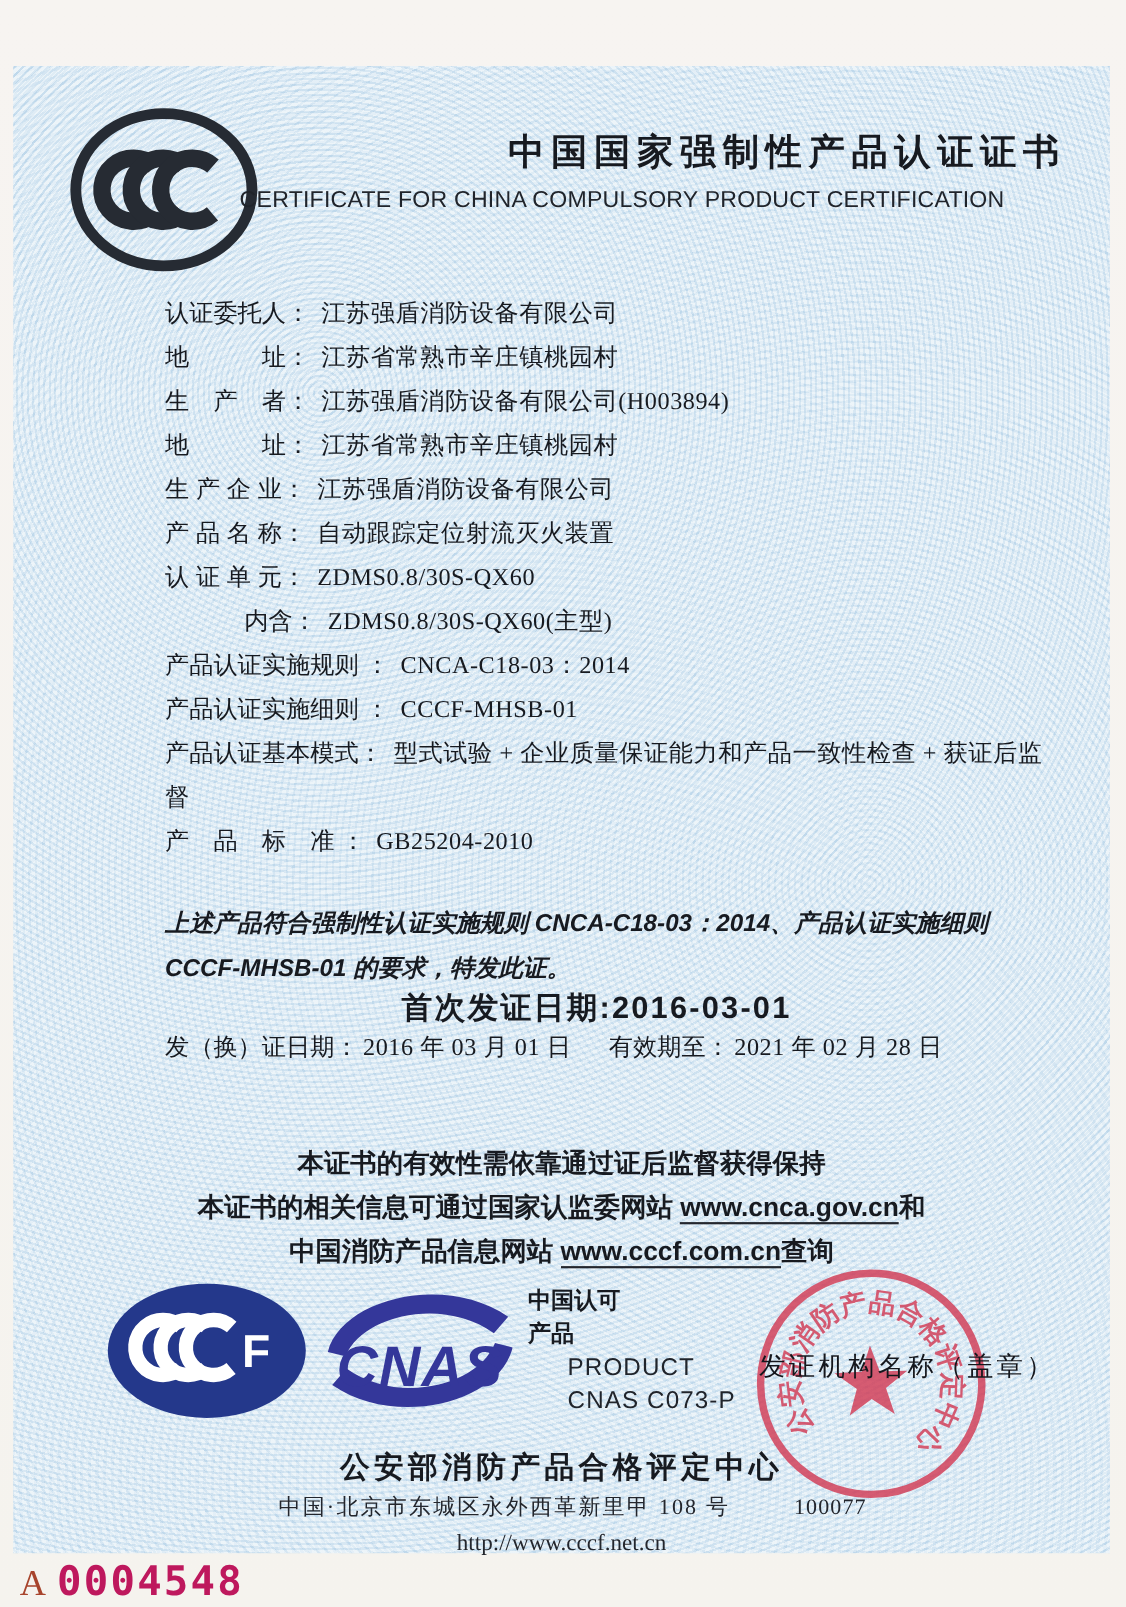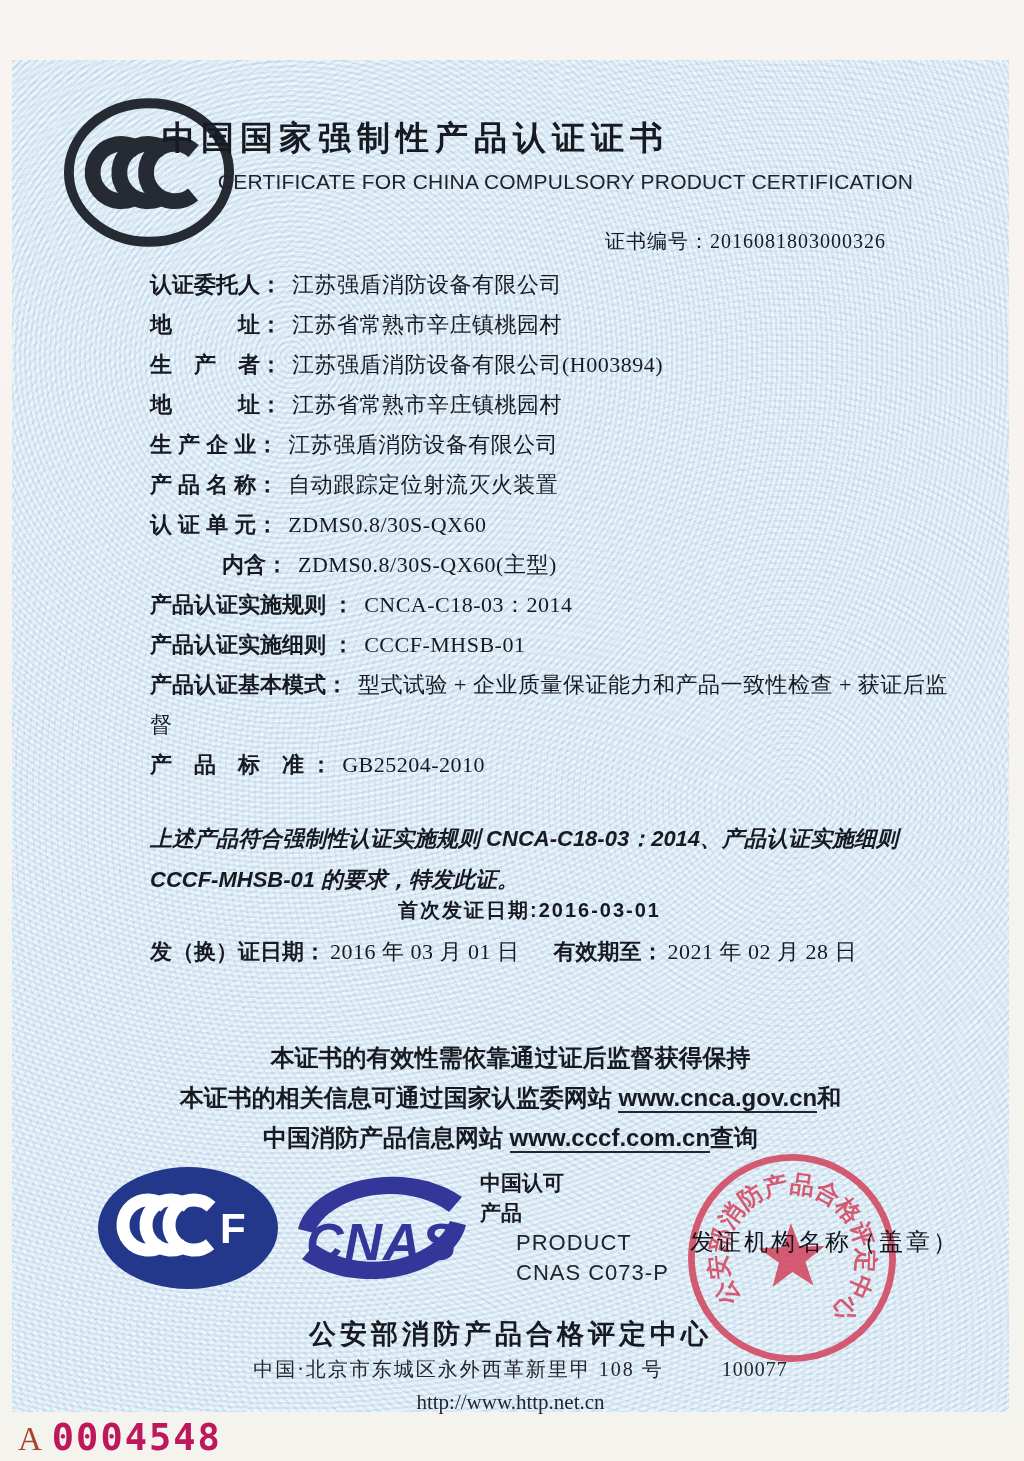--- a/index.html
+++ b/index.html
@@ -13,48 +13,48 @@
     position:absolute;left:12px;top:60px;width:997px;height:1352px;
     background-color:#e0edf6;
     background-image:
       repeating-radial-gradient(circle at 28% 22%, rgba(130,178,216,.16) 0 2px, rgba(255,255,255,.20) 2px 5px),
       repeating-radial-gradient(circle at 78% 55%, rgba(130,178,216,.13) 0 2px, rgba(255,255,255,.16) 2px 6px),
       repeating-radial-gradient(circle at 45% 95%, rgba(130,178,216,.11) 0 3px, rgba(255,255,255,.14) 3px 7px);
   }
   
   .ccc-logo{position:absolute;left:48px;top:35px;width:178px;height:155px;}
   .title-cn{
-    position:absolute;left:150px;right:40px;top:56px;text-align:left;
+    position:absolute;left:150px;right:40px;top:56px;text-align:right;
     font-size:33px;font-weight:bold;letter-spacing:6px;
     font-family:Liberation Sans, sans-serif;
   }
   .title-en{
     position:absolute;left:150px;right:40px;top:110px;text-align:center;
     font-size:21px;letter-spacing:0.2px;color:#20242b;
     font-family:"Liberation Sans",sans-serif;white-space:nowrap;
   }
   .cert-no{
     position:absolute;left:593px;top:168px;font-size:20px;
     font-family:"Liberation Serif",serif;letter-spacing:1px;
   }
   
   .fields{position:absolute;left:138px;right:45px;top:205px;}
   .field-row{font-size:22px;line-height:40px;}
   .field-row.indent{padding-left:72px;}
-  .fl{font-weight:bold;font-family:"Liberation Sans",sans-serif;margin-right:10px;margin-top:48px;}
+  .fl{font-weight:normal;font-family:"Liberation Sans",sans-serif;margin-right:10px;margin-top:48px;}
   .fv{font-family:"Liberation Serif",serif;letter-spacing:0.5px;}
   .statement{
     position:absolute;left:138px;right:90px;top:758px;
     font-size:22px;line-height:41px;font-weight:bold;
     font-family:"Liberation Sans",sans-serif;
     font-style:italic;
   }
   .first-issue{
-    position:absolute;left:353px;top:837px;font-size:20px;font-weight:bold;
-    letter-spacing:2px;font-family:"Liberation Sans",sans-serif;margin-left:33px;
+    position:absolute;left:353px;top:837px;font-size:28px;font-weight:bold;
+    letter-spacing:2px;font-family:"Liberation Sans",sans-serif;
   }
   .issue-line{position:absolute;left:138px;top:877px;font-size:22px;}
   .issue-line .fl{margin-right:4px;}
   .issue-line .gap{display:inline-block;width:34px;}
   
   .notice{position:absolute;left:0;right:0;top:978px;text-align:center;}
   .notice div{font-size:24px;line-height:40px;font-weight:600;
     font-family:"Liberation Sans",sans-serif;}
   .notice .url{font-weight:600;border-bottom:2px solid #23262d;padding-bottom:0px;}
   
@@ -98,23 +98,20 @@
 
   <svg class="ccc-logo" viewBox="0 0 180 156">
     <ellipse cx="90" cy="78" rx="81" ry="70" fill="none" stroke="#262b33" stroke-width="10"></ellipse>
     <circle cx="62" cy="78" r="29" fill="none" stroke="#262b33" stroke-width="16" stroke-dasharray="132 51" transform="rotate(50 62 78)"></circle>
     <circle cx="89" cy="78" r="29" fill="none" stroke="#262b33" stroke-width="16" stroke-dasharray="132 51" transform="rotate(50 89 78)"></circle>
     <circle cx="116" cy="78" r="29" fill="none" stroke="#262b33" stroke-width="16" stroke-dasharray="132 51" transform="rotate(50 116 78)"></circle>
   </svg>
 
   <div class="title-cn">中国国家强制性产品认证证书</div>
   <div class="title-en">CERTIFICATE FOR CHINA COMPULSORY PRODUCT CERTIFICATION</div>
-  <div class="cert-no">
-    <span>证书编号：</span><span>2016081803000326</span>
-  </div>
 
   <div class="fields">
     <div class="field-row"><span class="fl">认证委托人：</span><span class="fv">江苏强盾消防设备有限公司</span></div>
     <div class="field-row"><span class="fl">地　　　址：</span><span class="fv">江苏省常熟市辛庄镇桃园村</span></div>
     <div class="field-row"><span class="fl">生　产　者：</span><span class="fv">江苏强盾消防设备有限公司(H003894)</span></div>
     <div class="field-row"><span class="fl">地　　　址：</span><span class="fv">江苏省常熟市辛庄镇桃园村</span></div>
     <div class="field-row"><span class="fl">生 产 企 业：</span><span class="fv">江苏强盾消防设备有限公司</span></div>
     <div class="field-row"><span class="fl">产 品 名 称：</span><span class="fv">自动跟踪定位射流灭火装置</span></div>
     <div class="field-row"><span class="fl">认 证 单 元：</span><span class="fv">ZDMS0.8/30S-QX60</span></div>
     <div class="field-row indent"><span class="fl">内含：</span><span class="fv">ZDMS0.8/30S-QX60(主型)</span></div>
@@ -177,18 +174,18 @@
         <text x="120" y="52" text-anchor="middle" transform="rotate(84 120 120)" class="stamp-ch">定</text>
         <text x="120" y="52" text-anchor="middle" transform="rotate(105 120 120)" class="stamp-ch">中</text>
         <text x="120" y="52" text-anchor="middle" transform="rotate(126 120 120)" class="stamp-ch">心</text>
       </g>
   </svg>
 
   <div class="footer-org">公安部消防产品合格评定中心</div>
   <div class="footer-addr">
     <span>中国·北京市东城区永外西革新里甲 108 号</span><span class="post">100077</span>
   </div>
-  <div class="footer-url">http://www.http.net.cn</div>
+  <div class="footer-url">http://www.cccf.net.cn</div>
 </div>
 
 <div class="serial">
   <span class="pfx">A</span><span class="num">0004548</span>
 </div>
 
 </body></html>

